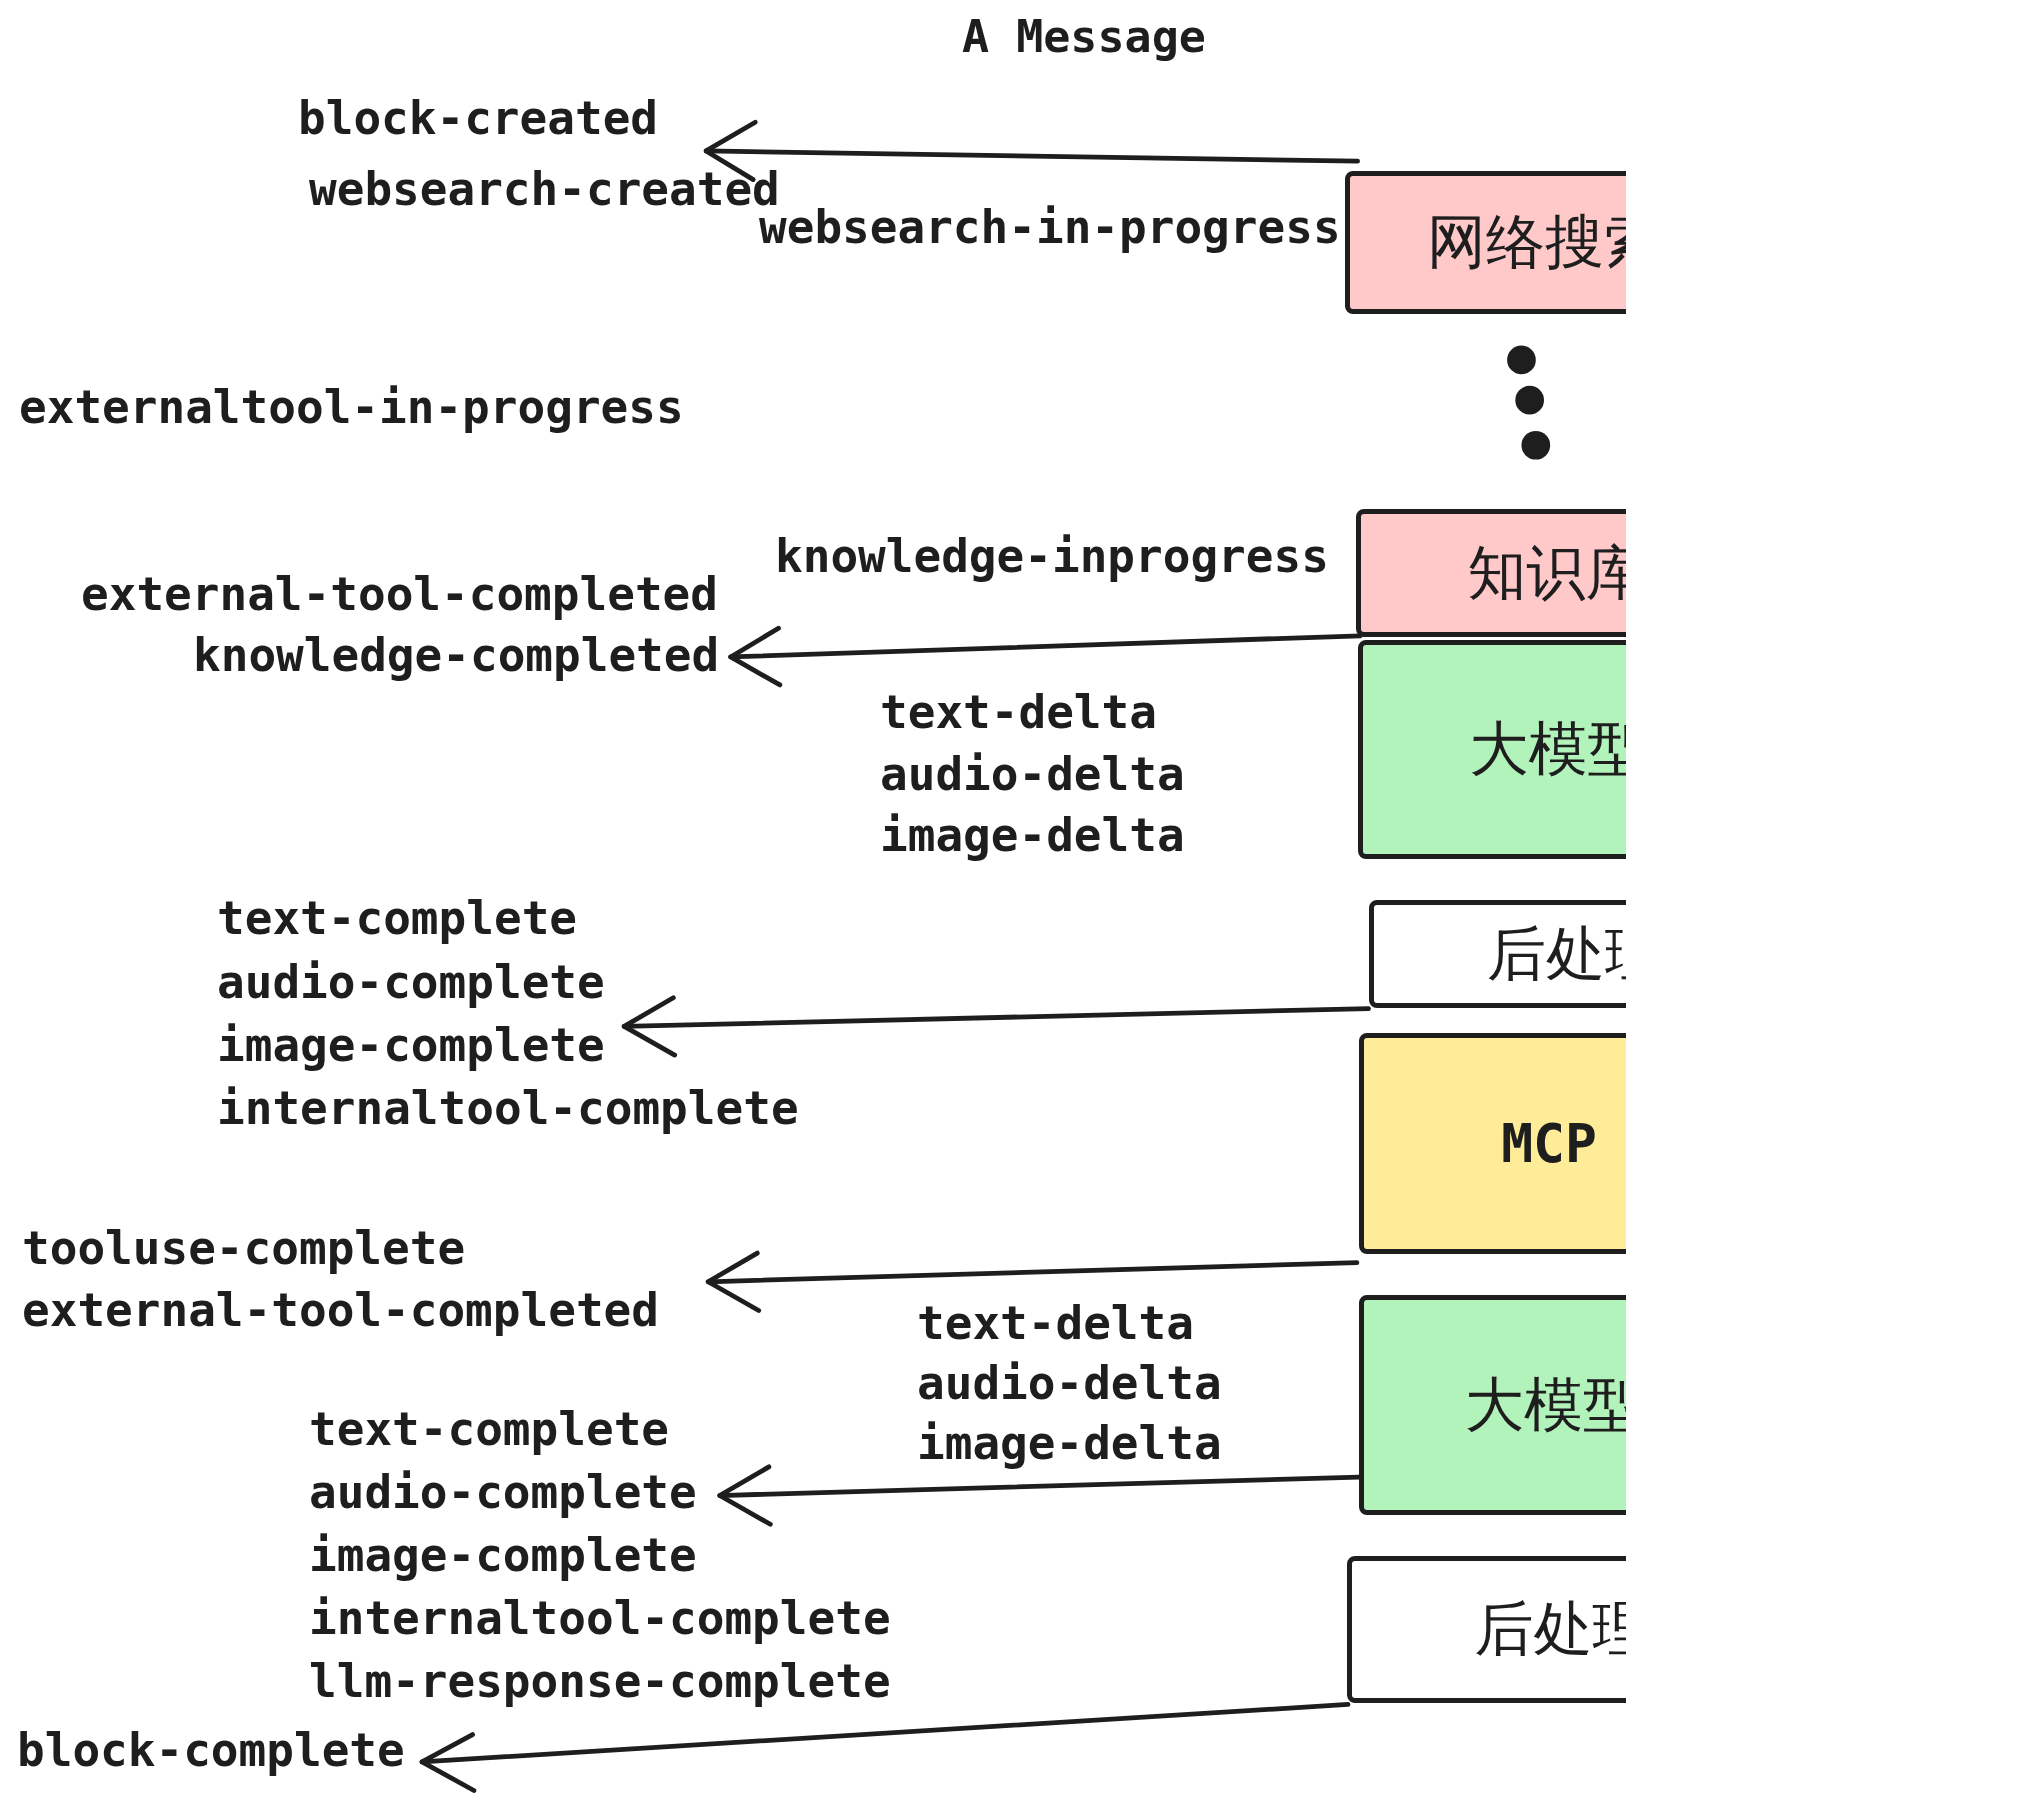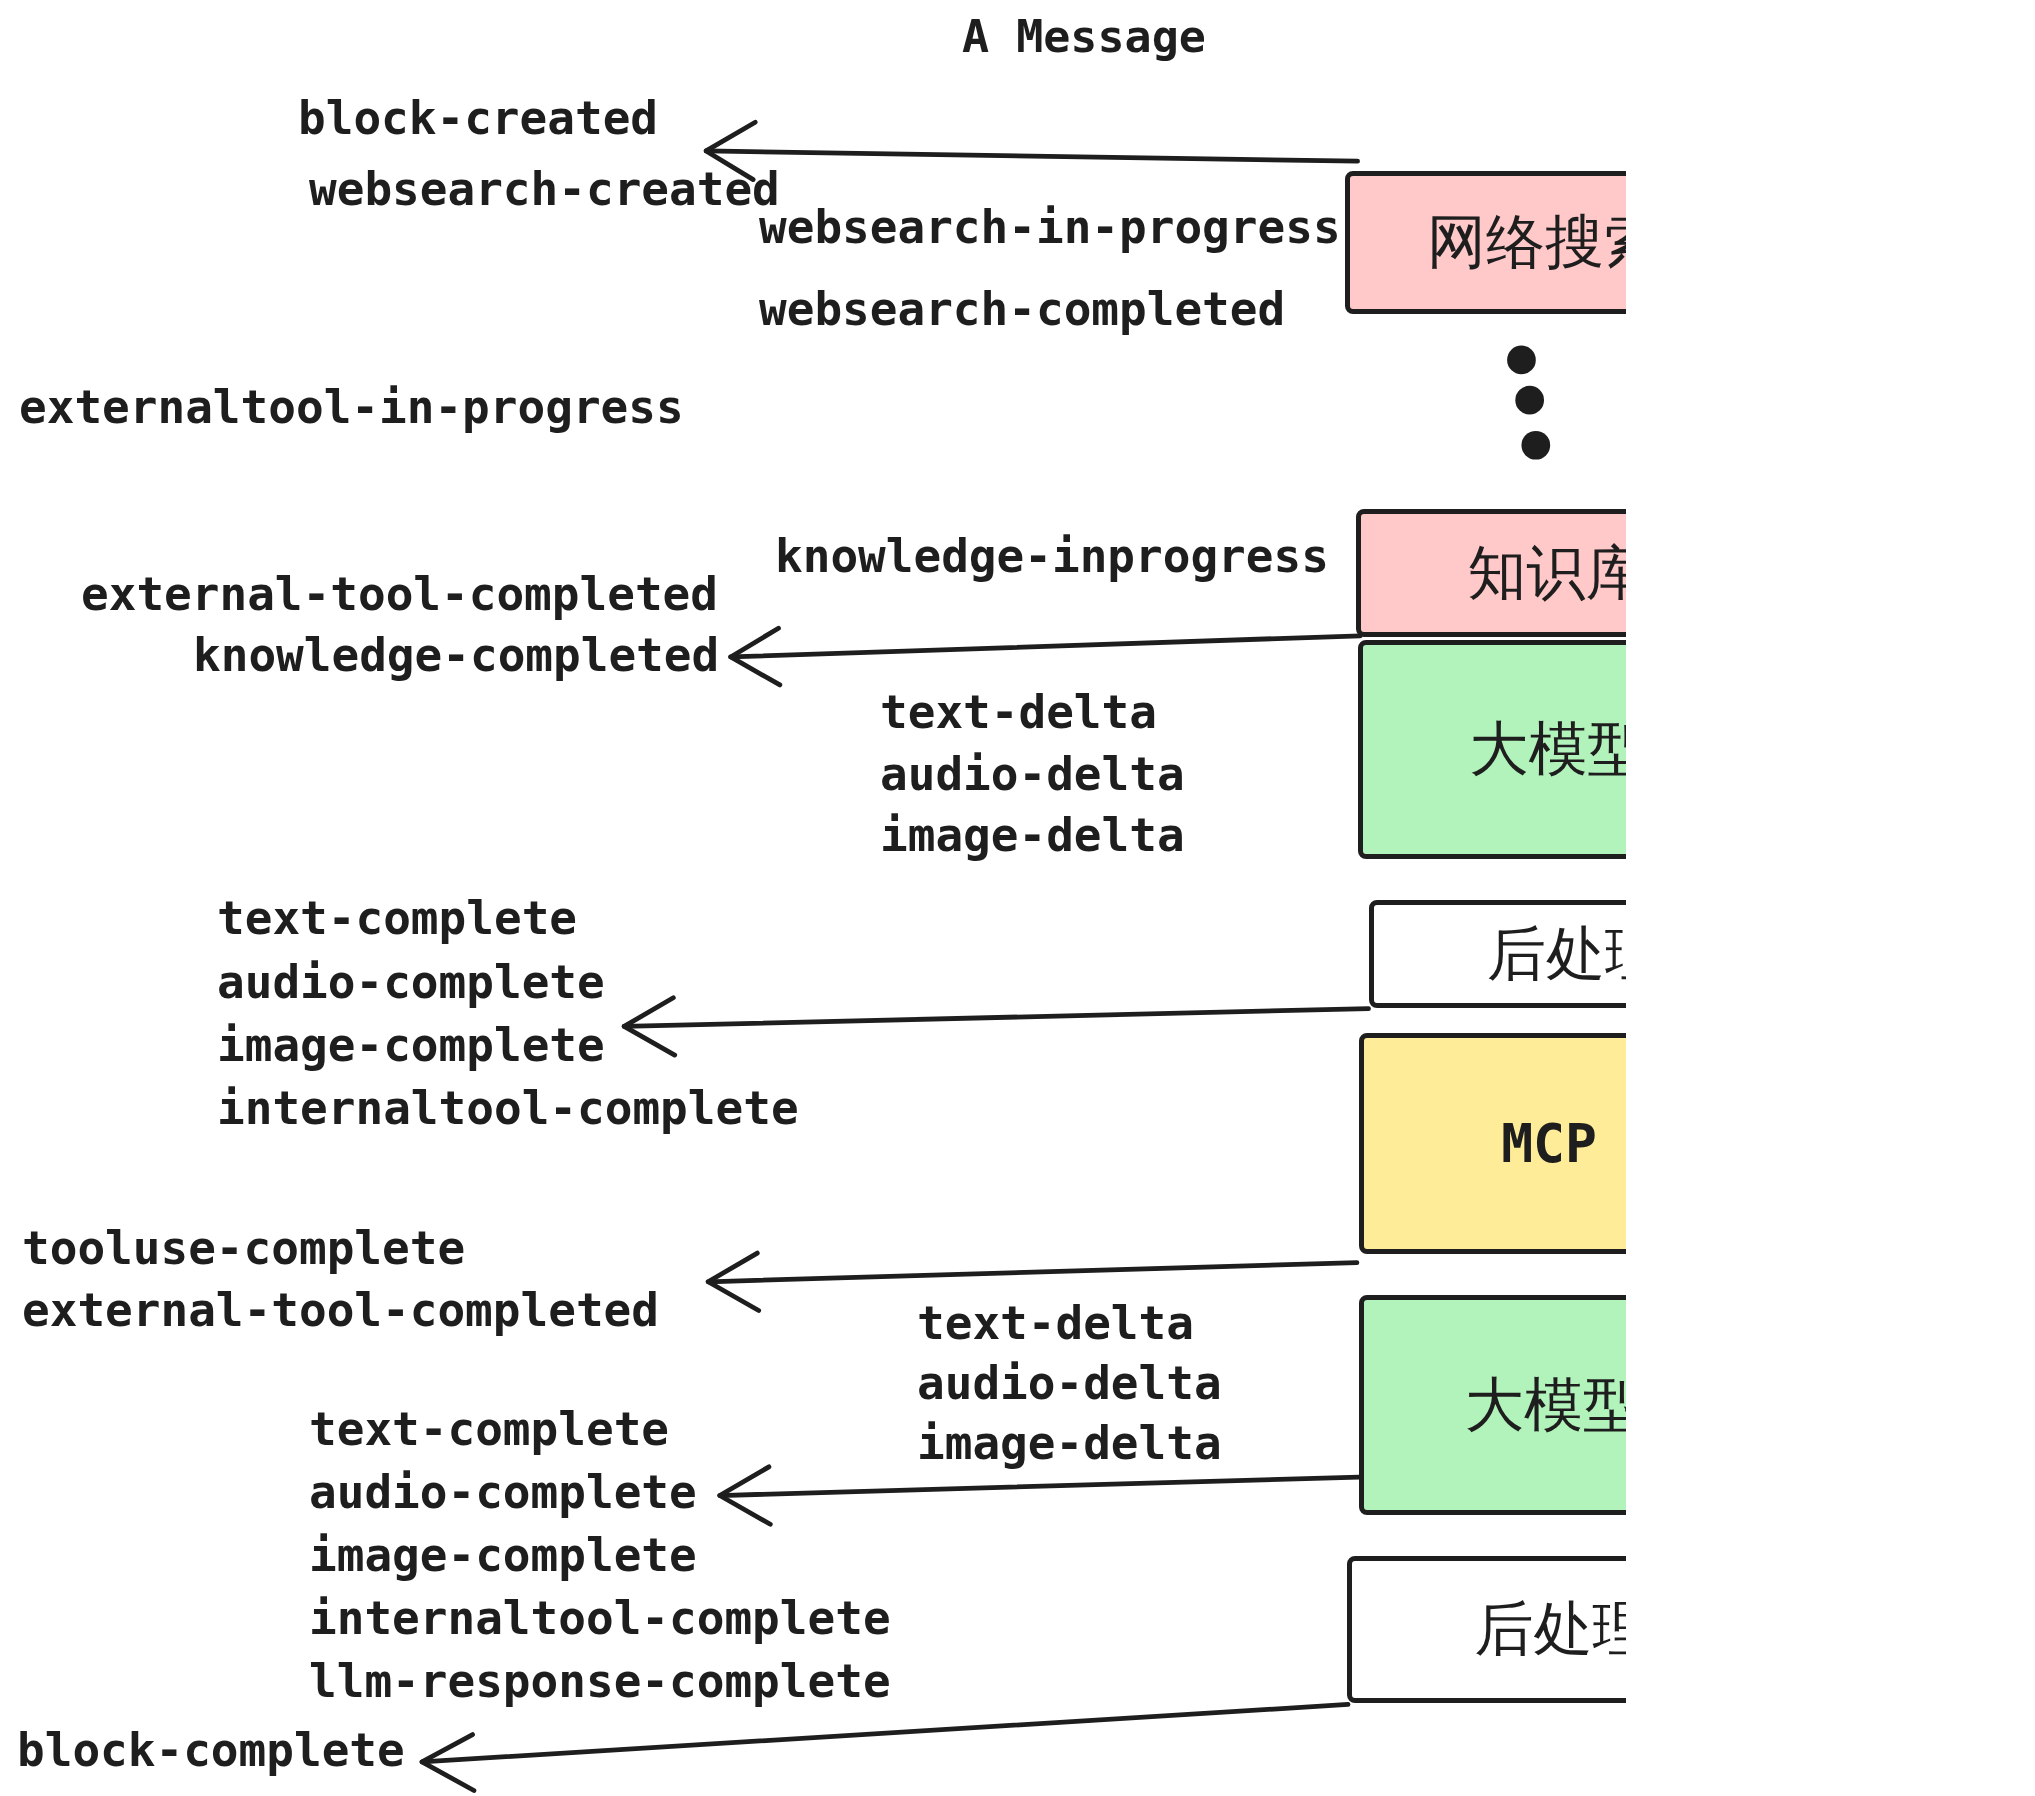--- a/index.html
+++ b/index.html
@@ -106,21 +106,20 @@
       <circle cx="2240" cy="586" r="21"></circle>
       <circle cx="2249" cy="652" r="21"></circle>
     </g>
   </svg>
 
   <div class="title">A Message</div>
 
   <div class="ev" style="left:298px;top:93px">block-created</div>
   <div class="ev" style="left:309px;top:164px">websearch-created</div>
   <div class="ev" style="left:759px;top:202px">websearch-in-progress</div>
-  <div class="ev" style="left:759px;top:284px">websearch-completed</div>
   <div class="ev" style="left:19px;top:382px">externaltool-in-progress</div>
   <div class="ev" style="left:775px;top:531px">knowledge-inprogress</div>
   <div class="ev" style="left:81px;top:569px">external-tool-completed</div>
   <div class="ev" style="left:193px;top:630px">knowledge-completed</div>
   <div class="ev" style="left:880px;top:687px">text-delta</div>
   <div class="ev" style="left:880px;top:749px">audio-delta</div>
   <div class="ev" style="left:880px;top:810px">image-delta</div>
   <div class="ev" style="left:217px;top:893px">text-complete</div>
   <div class="ev" style="left:217px;top:957px">audio-complete</div>
   <div class="ev" style="left:217px;top:1020px">image-complete</div>

